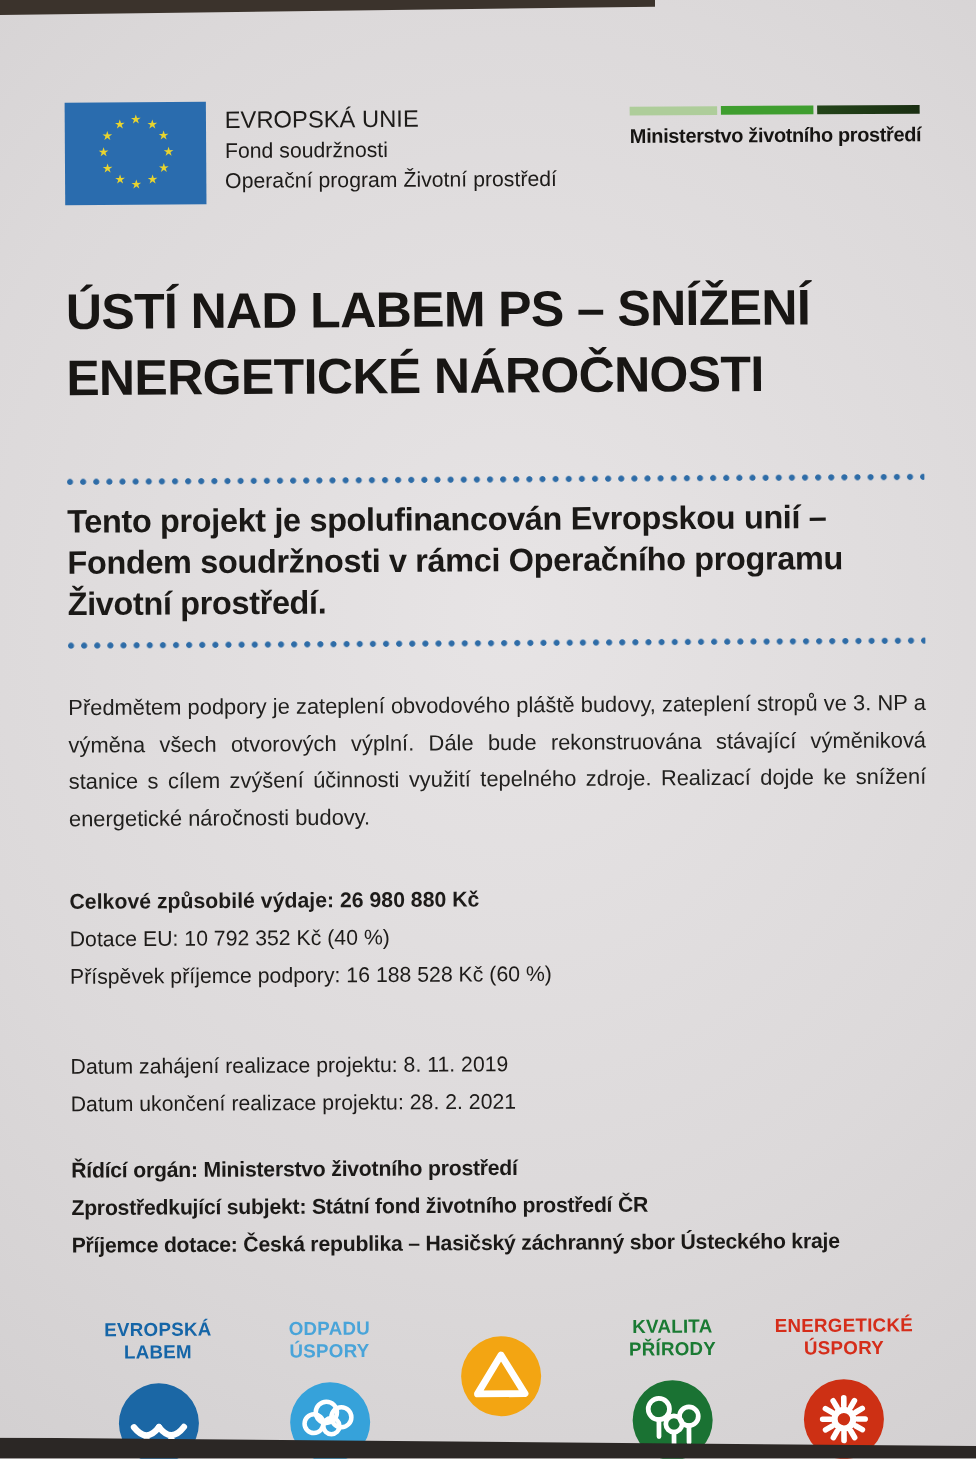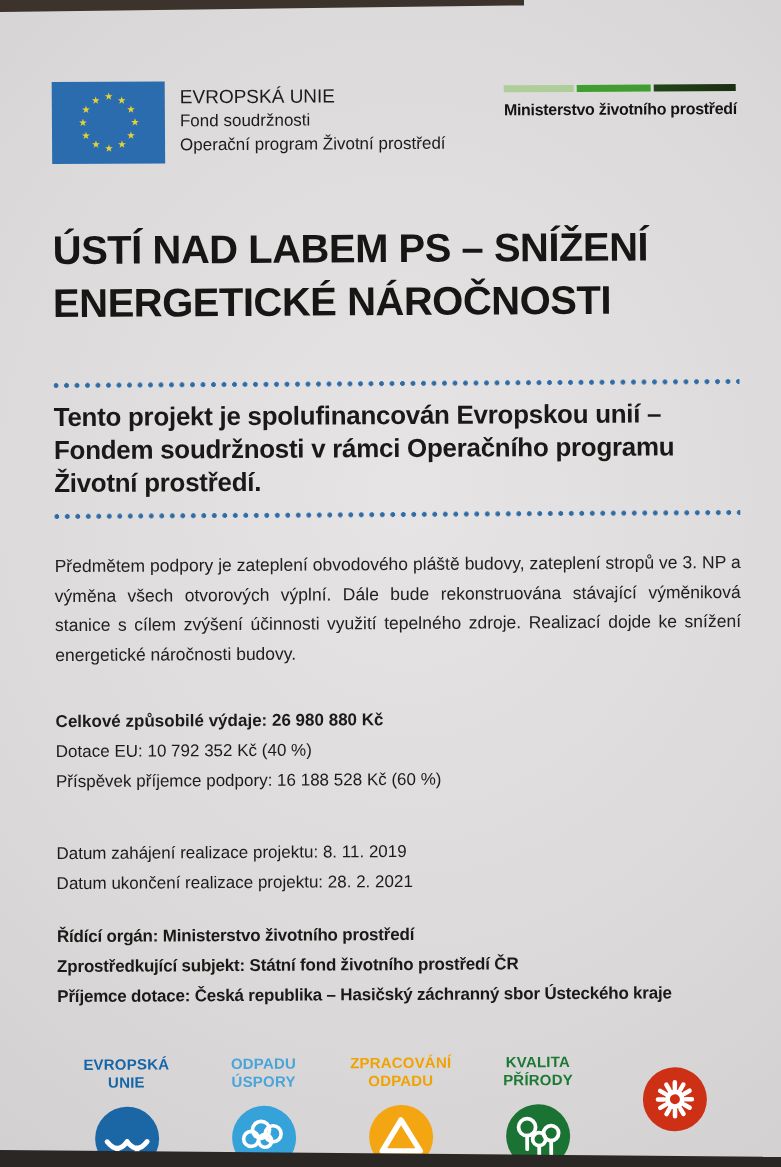--- a/index.html
+++ b/index.html
@@ -155,21 +155,21 @@
       <div>Řídící orgán: Ministerstvo životního prostředí</div>
       <div>Zprostředkující subjekt: Státní fond životního prostředí ČR</div>
       <div>Příjemce dotace: Česká republika – Hasičský záchranný sbor Ústeckého kraje</div>
     </div>
 
     <div class="footer">
 
       <div class="fcol c-water">
         <div class="flabel">
           <div>EVROPSKÁ</div>
-          <div>UNIE</div>
+          <div>LABEM</div>
         </div>
         <div class="fcircle">
           <svg width="64" height="64" viewBox="0 0 64 64">
             <g fill="none" stroke="#ffffff" stroke-width="5" stroke-linecap="round">
               <path d="M12 35 q10 13 20 0"></path>
               <path d="M32 35 q10 13 20 0"></path>
               <path d="M22 45 q10 13 20 0"></path>
             </g>
           </svg>
         </div>
@@ -186,24 +186,20 @@
               <circle cx="19" cy="33" r="7.5"></circle>
               <circle cx="29" cy="24" r="8.5"></circle>
               <circle cx="41" cy="28" r="8"></circle>
               <circle cx="33" cy="35" r="6.5"></circle>
             </g>
           </svg>
         </div>
       </div>
 
       <div class="fcol c-waste">
-        <div class="flabel">
-          <div>ZPRACOVÁNÍ</div>
-          <div>ODPADU</div>
-        </div>
         <div class="fcircle">
           <svg width="64" height="64" viewBox="0 0 64 64">
             <path d="M32 15 L51 46 L13 46 Z" fill="none" stroke="#ffffff" stroke-width="5.5" stroke-linejoin="round" stroke-linecap="round"></path>
           </svg>
         </div>
       </div>
 
       <div class="fcol c-nature">
         <div class="flabel">
           <div>KVALITA</div>
@@ -217,20 +213,24 @@
               <circle cx="33" cy="35" r="6.5"></circle>
                 <line x1="33" y1="41.5" x2="33" y2="53"></line>
               <circle cx="45" cy="29" r="7.5"></circle>
                 <line x1="45" y1="36.5" x2="45" y2="50"></line>
             </g>
           </svg>
         </div>
       </div>
 
       <div class="fcol c-energy">
+        <div class="flabel">
+          <div>ENERGETICKÉ</div>
+          <div>ÚSPORY</div>
+        </div>
         <div class="fcircle">
           <svg width="64" height="64" viewBox="0 0 64 64">
             <circle cx="32" cy="32" r="7.5" fill="none" stroke="#ffffff" stroke-width="5"></circle>
             <g stroke="#ffffff" stroke-width="4.5" stroke-linecap="round">
               <line x1="32" y1="15" x2="32" y2="21" transform="rotate(0 32 32)"></line>
               <line x1="32" y1="15" x2="32" y2="21" transform="rotate(30 32 32)"></line>
               <line x1="32" y1="15" x2="32" y2="21" transform="rotate(60 32 32)"></line>
               <line x1="32" y1="15" x2="32" y2="21" transform="rotate(90 32 32)"></line>
               <line x1="32" y1="15" x2="32" y2="21" transform="rotate(120 32 32)"></line>
               <line x1="32" y1="15" x2="32" y2="21" transform="rotate(150 32 32)"></line>

